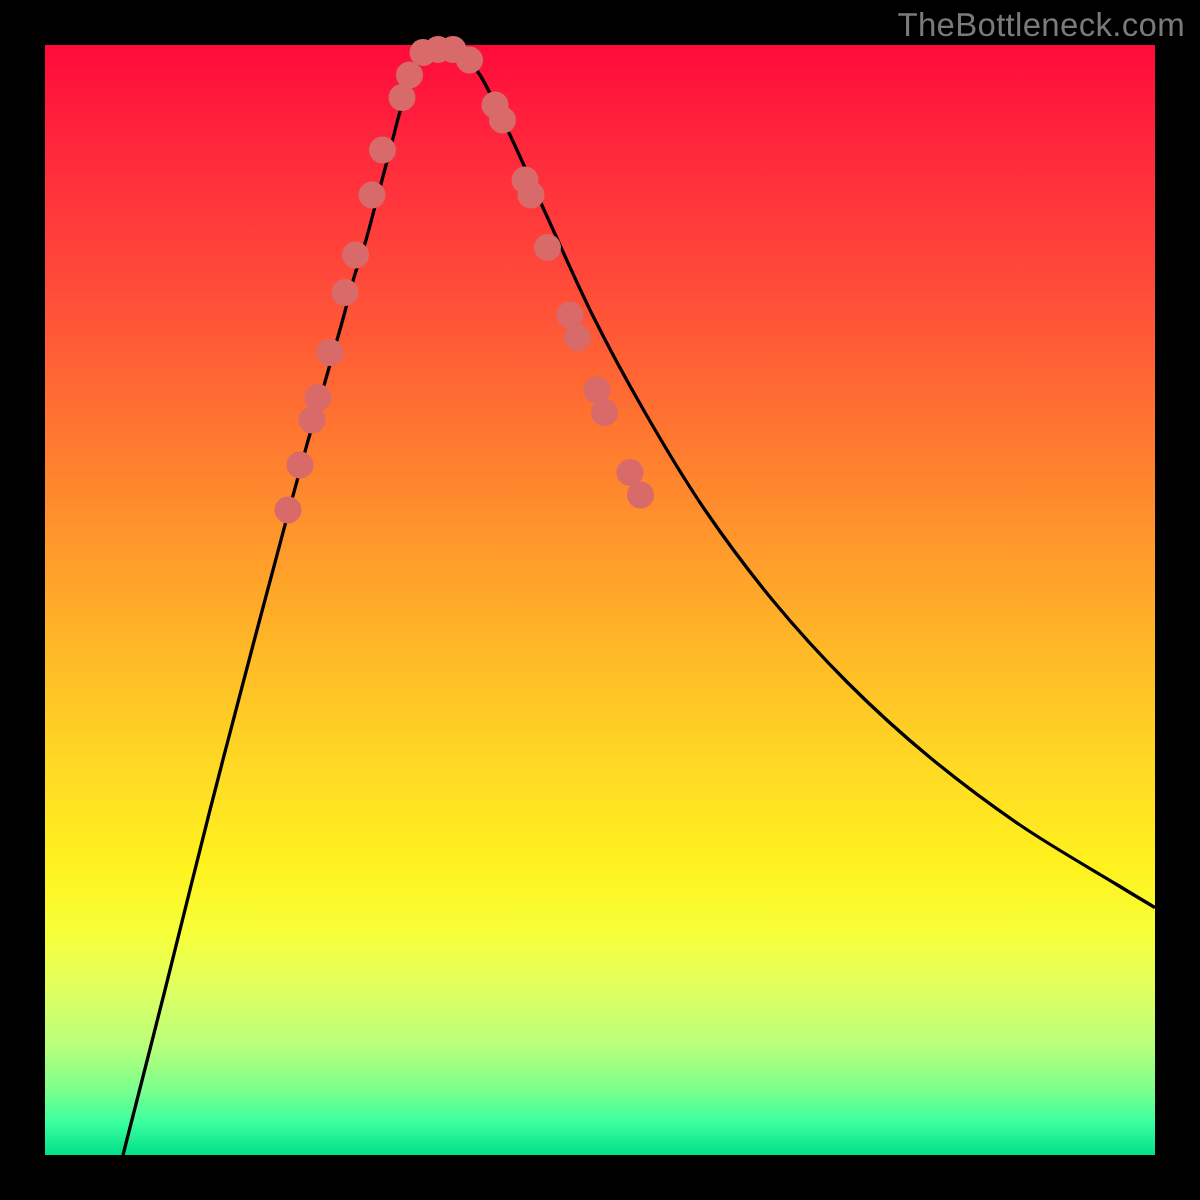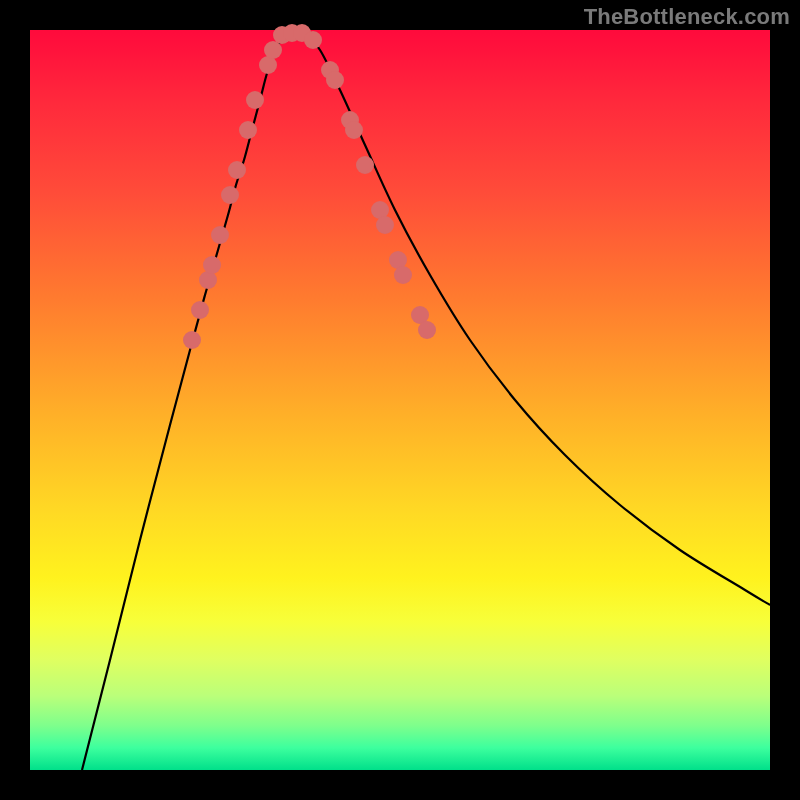--- a/index.html
+++ b/index.html
@@ -40,21 +40,21 @@
       #3dff9e 97%,
       #00e08a 100%
     );
   }
   .watermark {
     position: absolute;
     top: 4px;
     right: 10px;
     color: #7a7a7a;
     font-size: 22px;
-    font-weight: 700;
+    font-weight: 400;
     letter-spacing: 0.2px;
     user-select: none;
     text-align: right;
   }
   svg.curve {
     position: absolute;
     left: 0;
     top: 0;
     width: 740px;
     height: 740px;

